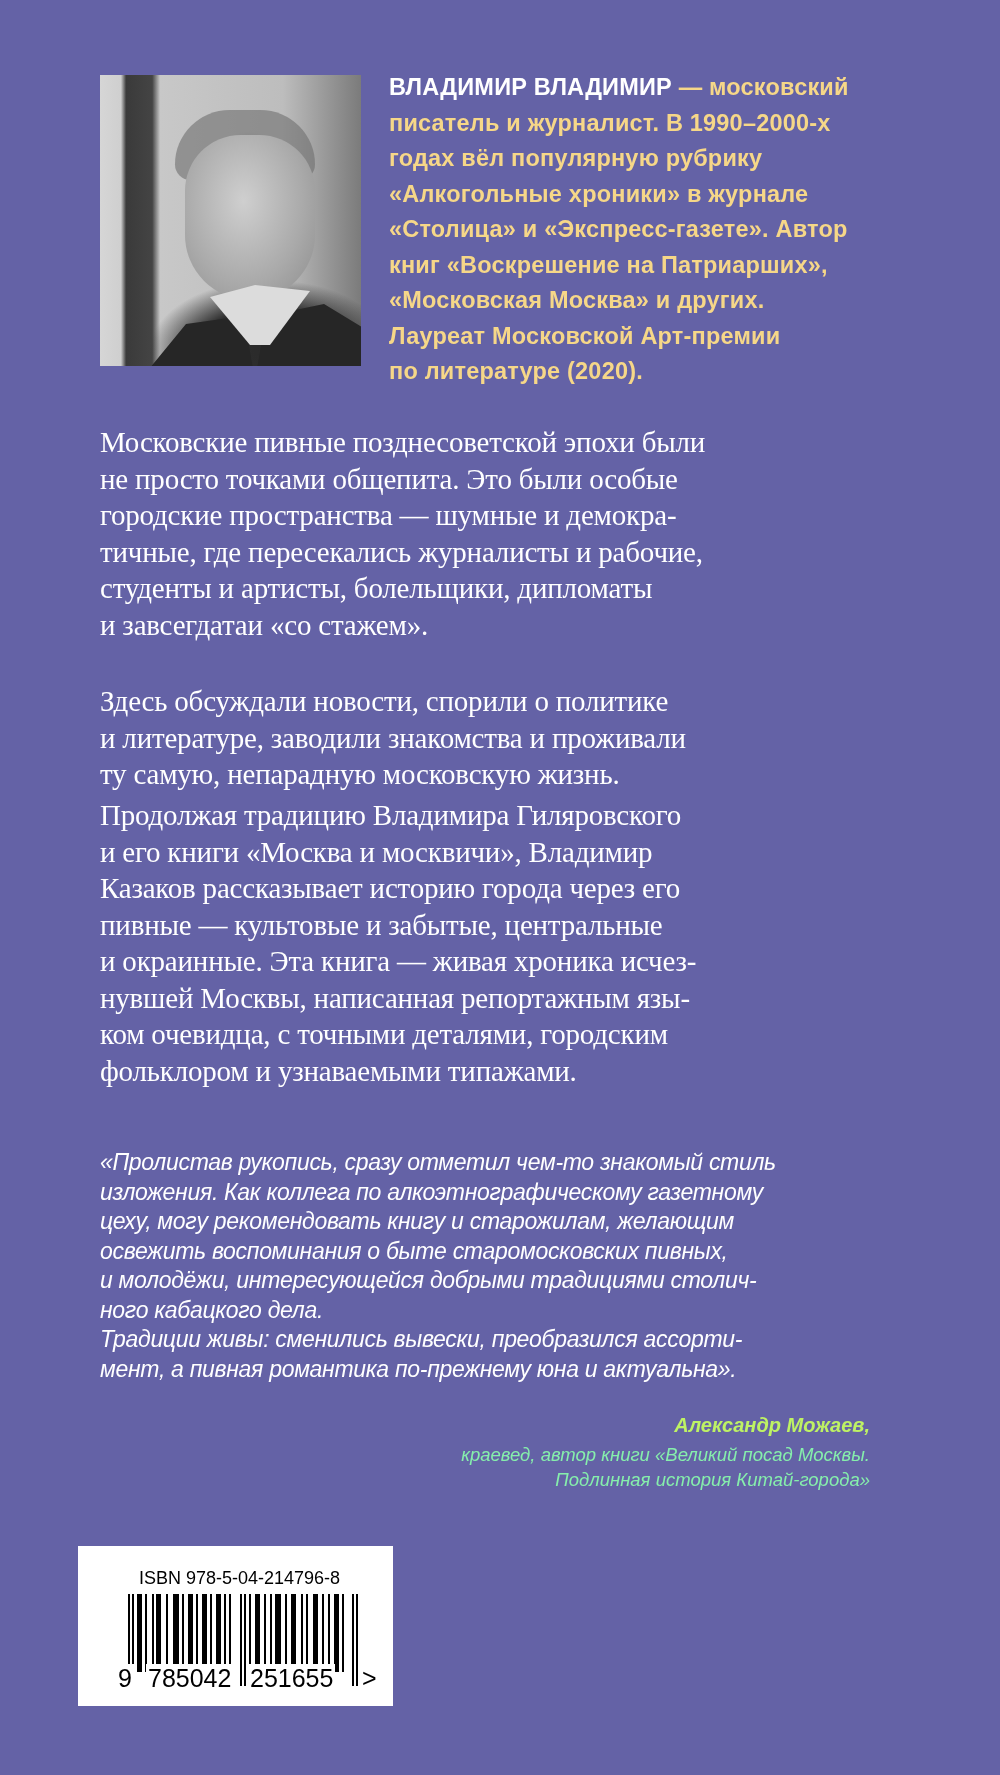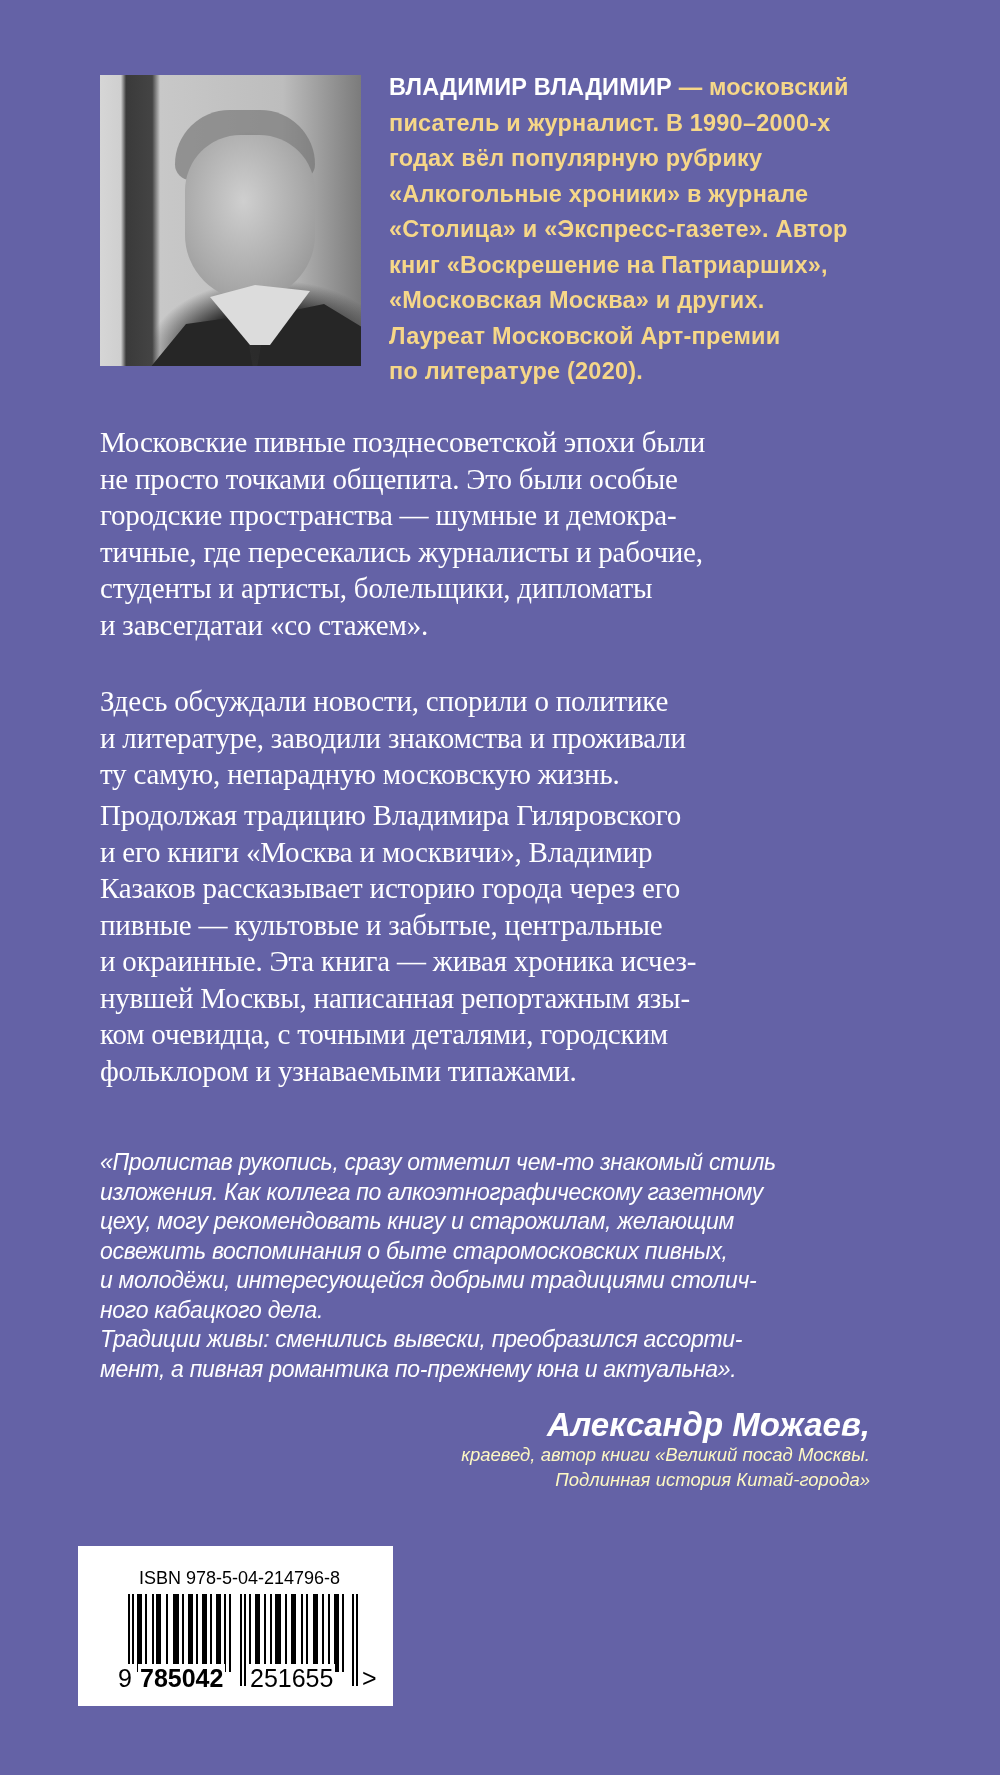--- a/index.html
+++ b/index.html
@@ -66,25 +66,25 @@
     color: #ffffff;
     white-space: pre-line;
     letter-spacing: -0.3px;
   }
   .attrib {
     position: absolute; right: 130px; top: 1402px; text-align: right;
     font-family: "Liberation Sans", sans-serif;
     font-style: italic;
   }
   .attrib .aname {
-    color: #ffffff; font-weight: bold; font-size: 33px; line-height: 34px;
+    color: #bef264; font-weight: bold; font-size: 20px; line-height: 34px;
     margin-top: 6px;
   }
   .attrib .adesc {
-    color: #fef9c3; font-size: 18.5px; line-height: 25px;
+    color: #86efac; font-size: 18.5px; line-height: 25px;
     white-space: pre-line;
   }
   .barcode-box {
     position: absolute; left: 78px; top: 1546px; width: 315px; height: 160px;
     background: #ffffff;
   }
   .isbn {
     position: absolute; left: 0; width: 100%; top: 22px; text-align: center;
     font-family: "Liberation Sans", sans-serif; font-size: 18px; color: #000;
     padding-left: 8px; box-sizing: border-box;
@@ -189,17 +189,17 @@
       <rect x="194" y="0" width="2" height="78"></rect>
         <rect x="200" y="0" width="2" height="78"></rect>
       <rect x="206" y="0" width="5" height="78"></rect>
         <rect x="214" y="0" width="2" height="78"></rect>
       <rect x="224" y="0" width="2" height="92"></rect>
         <rect x="228" y="0" width="2" height="92"></rect>
     </g>
   </svg>
   <div class="digits">
     <span style="left:0px;">9</span>
-    <span style="left:22px;font-weight:bold;">785042</span>
+    <span style="left:30px;">785042</span>
     <span style="left:132px;">251655</span>
     <span style="left:244px;">&gt;</span>
   </div>
 </div>
 
 </body></html>

